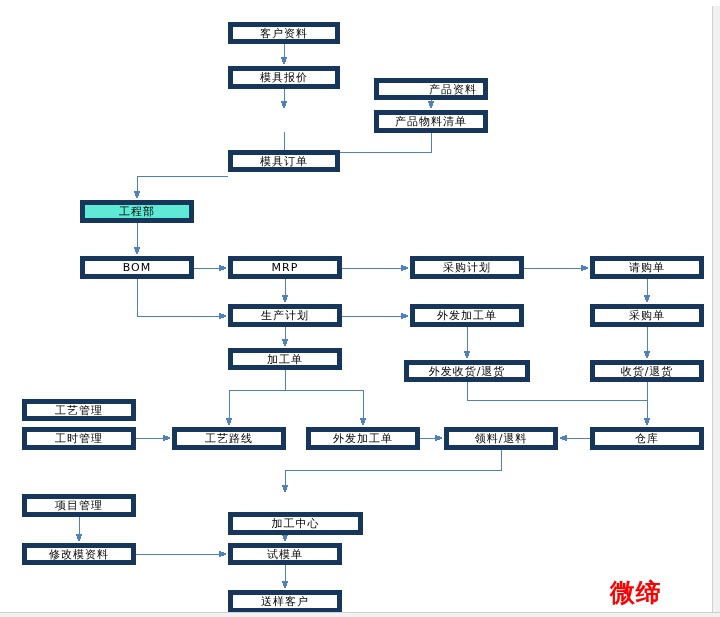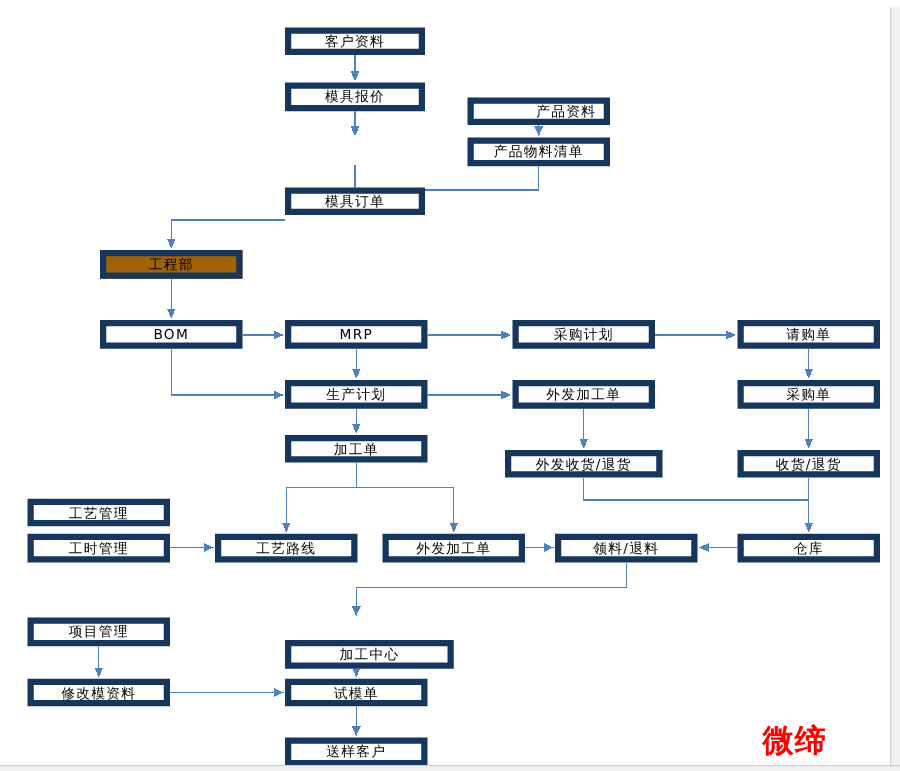--- a/index.html
+++ b/index.html
@@ -93,21 +93,21 @@
         <polyline points="136,554 226,554" fill="none" stroke="#4f81bd" stroke-width="1" marker-end="url(#arrow)"></polyline>
         <polyline points="285,517 285,541" fill="none" stroke="#4f81bd" stroke-width="1" marker-end="url(#arrow)"></polyline>
         <polyline points="285,565 285,588" fill="none" stroke="#4f81bd" stroke-width="1" marker-end="url(#arrow)"></polyline>
       </svg>
     <div class="watermark" style="color: rgb(255, 0, 0);">微缔MES</div>
   <div class="node" style="left: 228px; top: 22px; width: 112px; height: 22px; background: rgb(255, 255, 255); border-color: rgb(22, 54, 92); color: rgb(0, 0, 0);">客户资料</div>
       <div class="node" style="left: 228px; top: 66px; width: 112px; height: 23px; background: rgb(255, 255, 255); border-color: rgb(22, 54, 92); color: rgb(0, 0, 0);">模具报价</div>
       <div class="node" style="left: 374px; top: 78px; width: 114px; height: 22px; background: rgb(255, 255, 255); border-color: rgb(22, 54, 92); color: rgb(0, 0, 0); padding-left: 44px;">产品资料</div>
       <div class="node" style="left: 228px; top: 110px; width: 112px; height: 22px; background: rgb(255, 255, 255); border-color: rgb(22, 54, 92); color: rgb(0, 0, 0); margin-top: 40px;">模具订单</div>
       <div class="node" style="left: 374px; top: 110px; width: 114px; height: 23px; background: rgb(255, 255, 255); border-color: rgb(22, 54, 92); color: rgb(0, 0, 0);">产品物料清单</div>
-      <div class="node" style="left: 80px; top: 200px; width: 114px; height: 23px; background: #a16207; border-color: rgb(22, 54, 92); color: rgb(0, 0, 0);">工程部</div>
+      <div class="node" style="left: 80px; top: 200px; width: 114px; height: 23px; background: #5eead4; border-color: rgb(22, 54, 92); color: rgb(0, 0, 0);">工程部</div>
       <div class="node" style="left: 80px; top: 256px; width: 114px; height: 23px; background: rgb(255, 255, 255); border-color: rgb(22, 54, 92); color: rgb(0, 0, 0);">BOM</div>
       <div class="node" style="left: 228px; top: 256px; width: 114px; height: 23px; background: rgb(255, 255, 255); border-color: rgb(22, 54, 92); color: rgb(0, 0, 0);">MRP</div>
       <div class="node" style="left: 410px; top: 256px; width: 114px; height: 23px; background: rgb(255, 255, 255); border-color: rgb(22, 54, 92); color: rgb(0, 0, 0);">采购计划</div>
       <div class="node" style="left: 590px; top: 256px; width: 114px; height: 23px; background: rgb(255, 255, 255); border-color: rgb(22, 54, 92); color: rgb(0, 0, 0);">请购单</div>
       <div class="node" style="left: 228px; top: 304px; width: 114px; height: 23px; background: rgb(255, 255, 255); border-color: rgb(22, 54, 92); color: rgb(0, 0, 0);">生产计划</div>
       <div class="node" style="left: 410px; top: 304px; width: 114px; height: 23px; background: rgb(255, 255, 255); border-color: rgb(22, 54, 92); color: rgb(0, 0, 0);">外发加工单</div>
       <div class="node" style="left: 590px; top: 304px; width: 114px; height: 23px; background: rgb(255, 255, 255); border-color: rgb(22, 54, 92); color: rgb(0, 0, 0);">采购单</div>
       <div class="node" style="left: 228px; top: 348px; width: 114px; height: 22px; background: rgb(255, 255, 255); border-color: rgb(22, 54, 92); color: rgb(0, 0, 0);">加工单</div>
       <div class="node" style="left: 404px; top: 360px; width: 126px; height: 22px; background: rgb(255, 255, 255); border-color: rgb(22, 54, 92); color: rgb(0, 0, 0);">外发收货/退货</div>
       <div class="node" style="left: 590px; top: 360px; width: 114px; height: 22px; background: rgb(255, 255, 255); border-color: rgb(22, 54, 92); color: rgb(0, 0, 0);">收货/退货</div>

